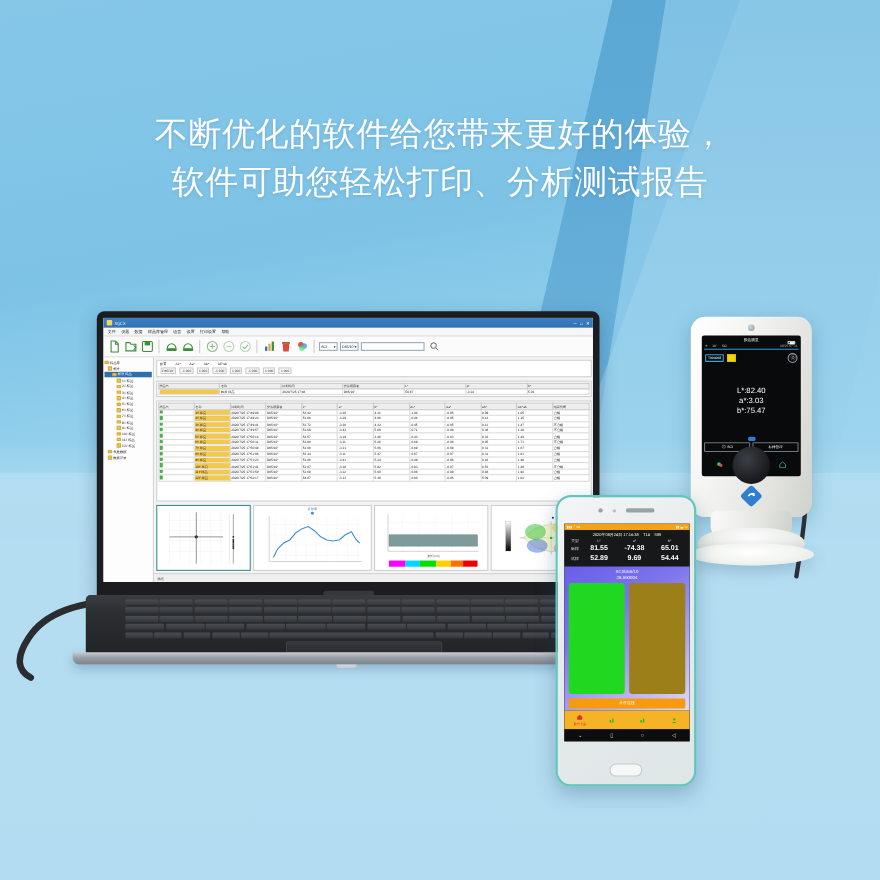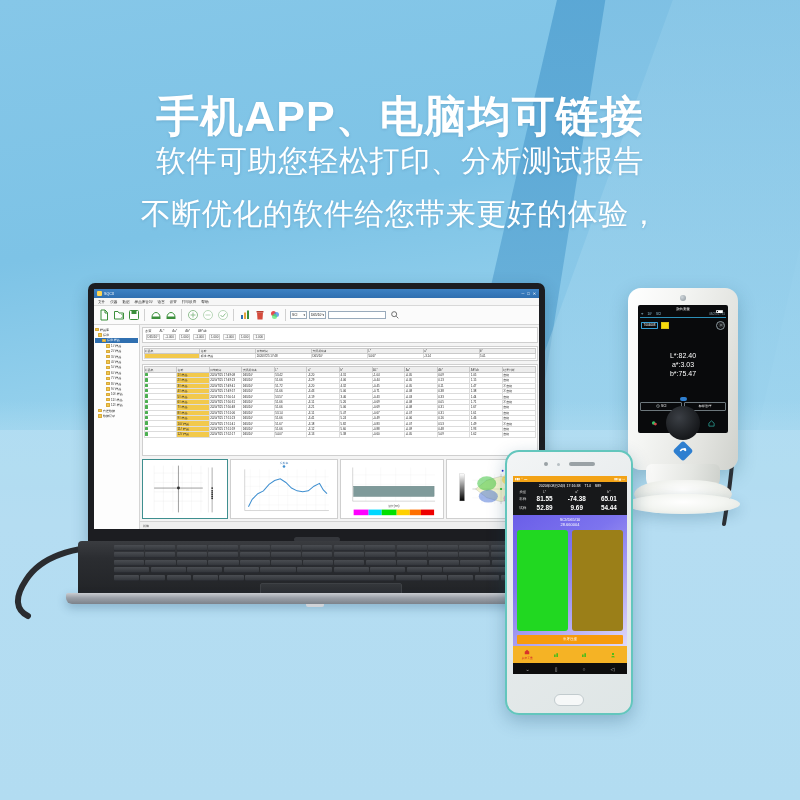--- a/index.html
+++ b/index.html
@@ -318,23 +318,22 @@
 <div id="stage">
 
   <div class="bg-base"></div>
   <div class="bg-stripe-a"></div>
   <div class="bg-stripe-b"></div>
   <div class="bg-stripe-c"></div>
   <div class="bg-lower"></div>
   <div class="bg-lower-fade"></div>
 
   <div class="headline-wrap">
-    <div class="h-main">手机APP、电脑均可链接</div>
+    <div class="h-sub">不断优化的软件给您带来更好的体验，</div>
     <div class="h-sub" style="margin-top:0">软件可助您轻松打印、分析测试报告</div>
-    <div class="h-sub">不断优化的软件给您带来更好的体验，</div>
   </div>
 
   <svg class="cable" width="120" height="80">
     <path d="M118,6 C70,6 40,18 26,40 C14,58 16,70 28,76" stroke="#2a2c30" stroke-width="6" fill="none" stroke-linecap="round"></path>
     <rect x="96" y="1" width="20" height="10" rx="2" fill="#3a3d42"></rect>
   </svg>
 
   <div id="laptop">
 
     <div class="lid">

